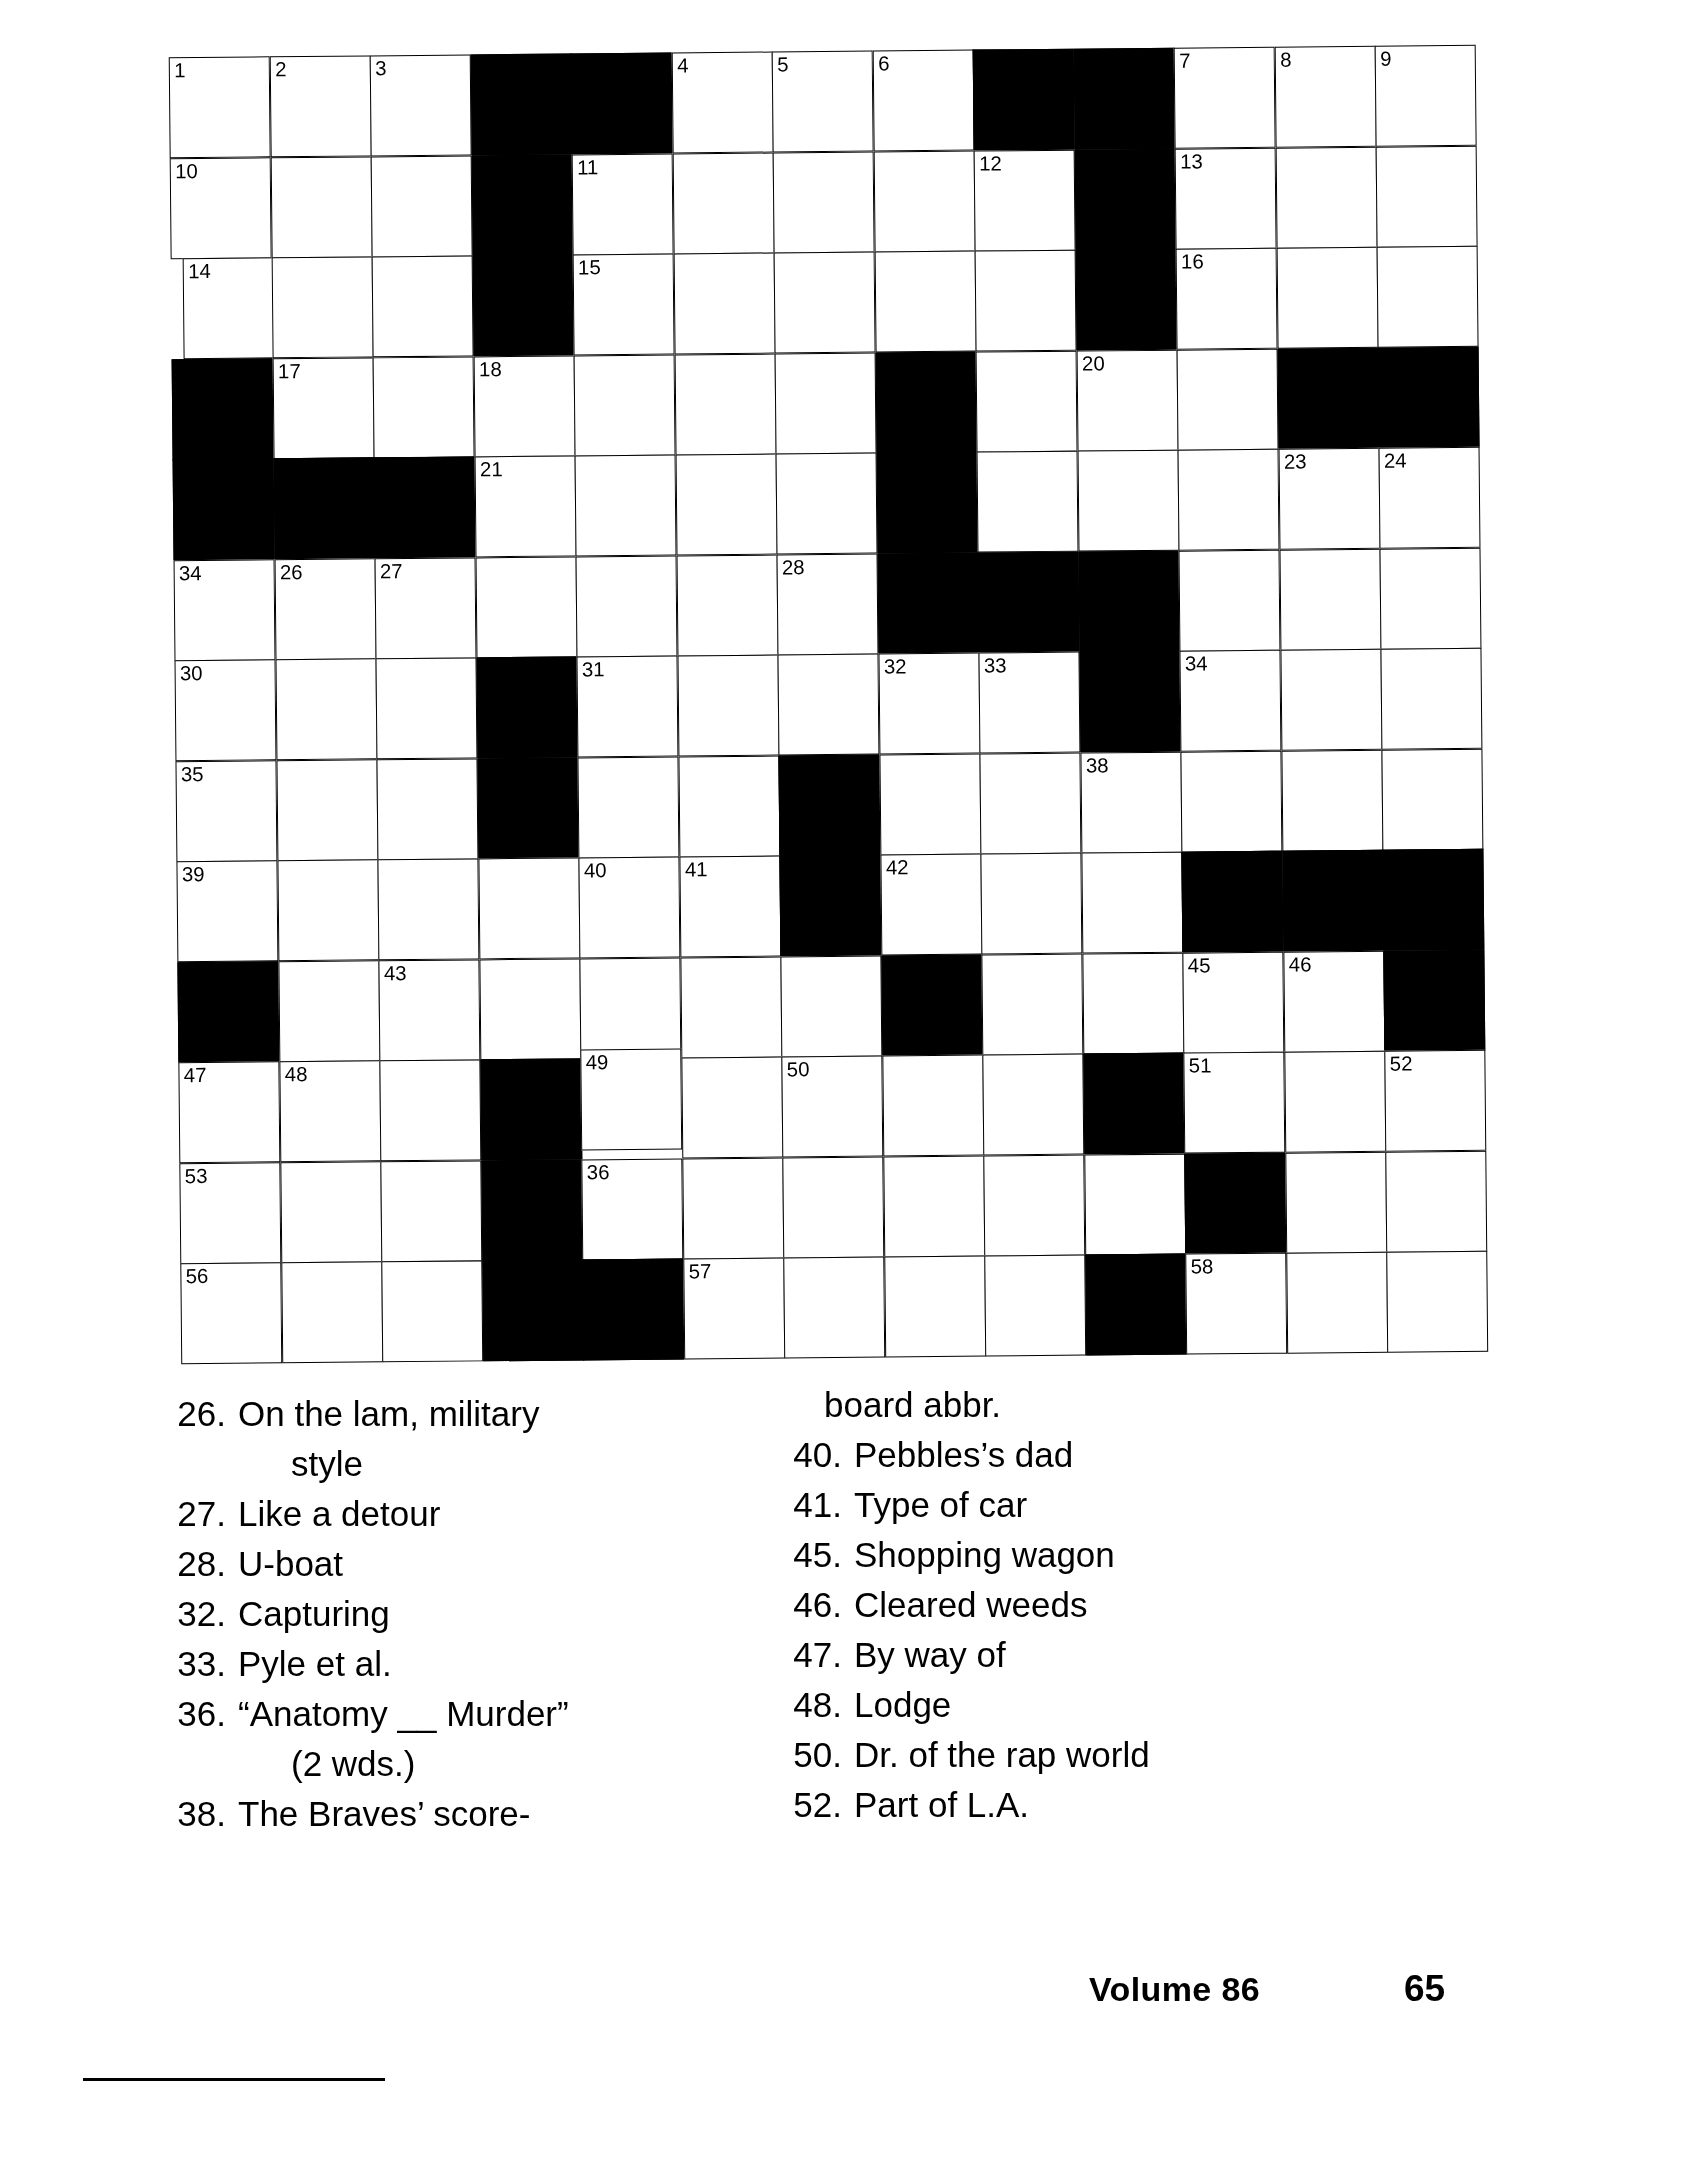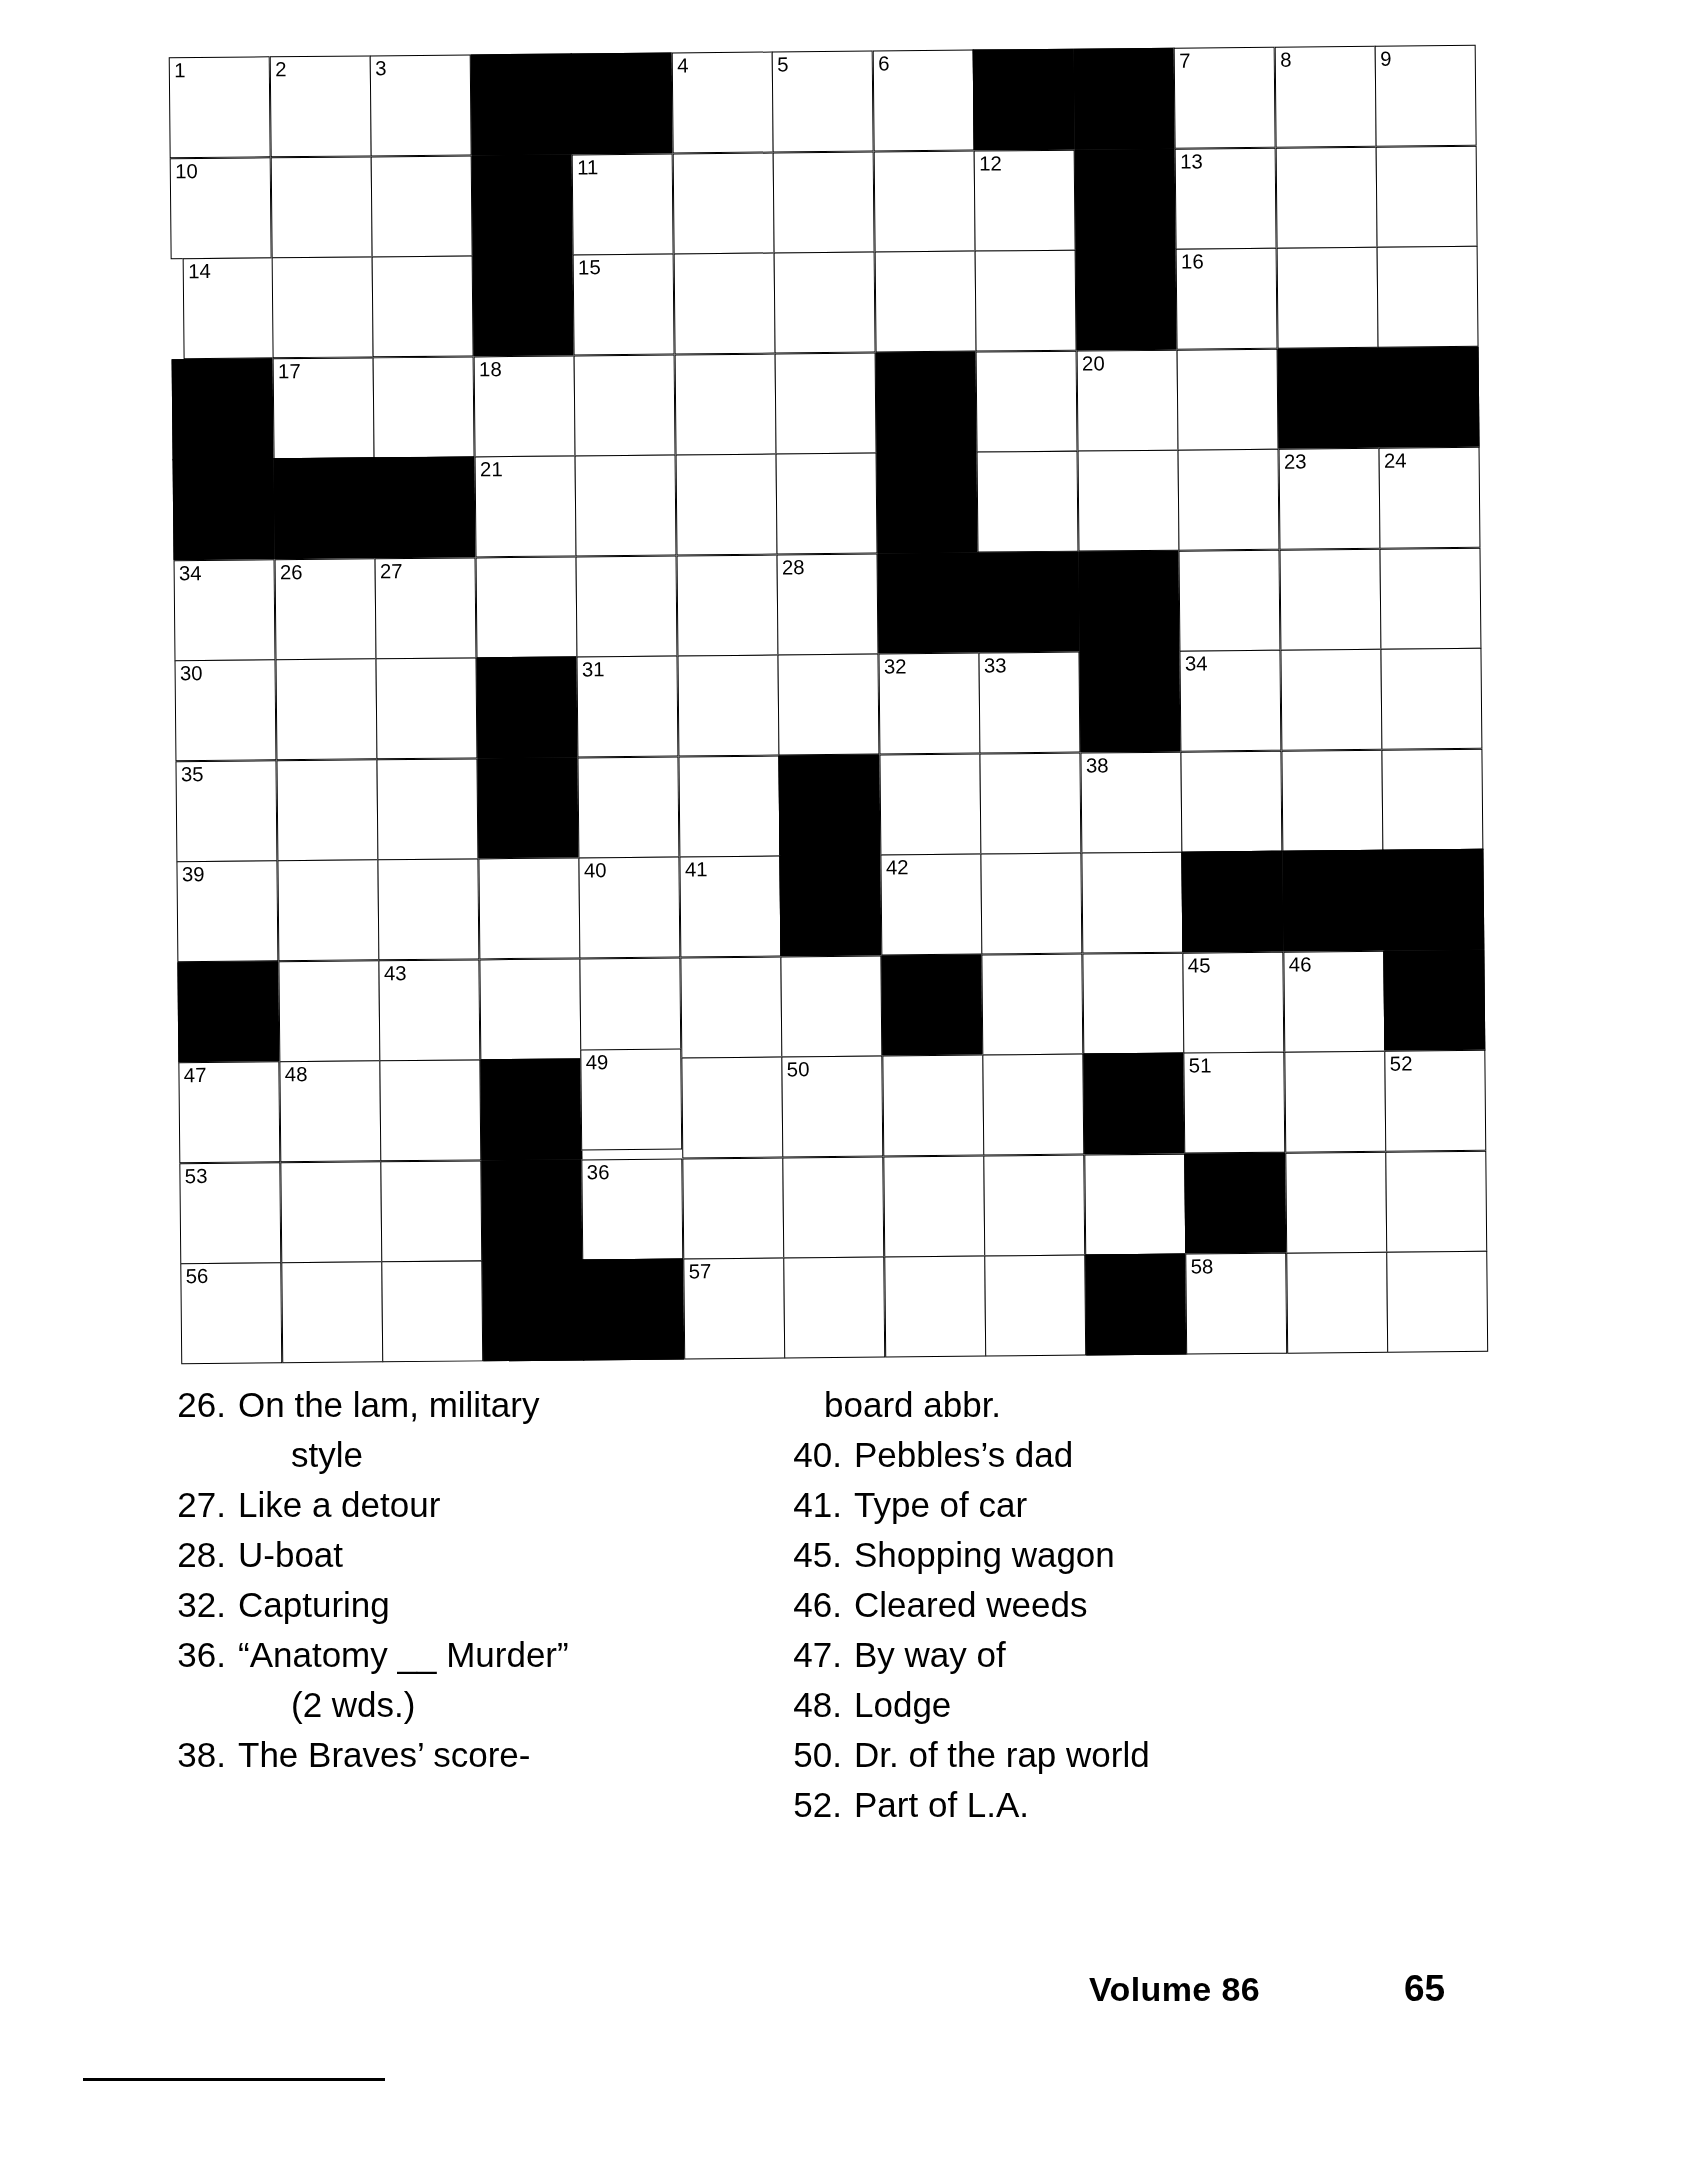--- a/index.html
+++ b/index.html
@@ -59,21 +59,21 @@
     top: 1380px;
     width: 1685px;
     height: 596px;
   }
   .clue-col {
     position: absolute;
     top: 0;
     font-size: 35px;
     line-height: 50px;
   }
-  #clue-col-left { left: 160px; width: 596px; }
+  #clue-col-left { left: 160px; width: 596px; margin-top: 9px; }
   #clue-col-right { left: 771px; width: 613px; }
 
   .clue {
     display: flex;
     align-items: flex-start;
     margin-bottom: 0px;
   }
   .clue .cnum {
     flex: 0 0 auto;
     width: 78px;
@@ -418,20 +418,24 @@
       </div>
       <div class="clue">
         <span class="cnum">28.</span>
         <span class="ctext">U-boat</span>
       </div>
       <div class="clue">
         <span class="cnum">32.</span>
         <span class="ctext">Capturing</span>
       </div>
       <div class="clue">
+        <span class="cnum">33.</span>
+        <span class="ctext">Pyle et al.</span>
+      </div>
+      <div class="clue">
         <span class="cnum">36.</span>
         <span class="ctext">“Anatomy __ Murder”<span class="cont">(2 wds.)</span></span>
       </div>
       <div class="clue">
         <span class="cnum">38.</span>
         <span class="ctext">The Braves’ score-</span>
       </div>
     </div>
   <div class="clue-col" id="clue-col-right">
       <div class="continuation">board abbr.</div>

